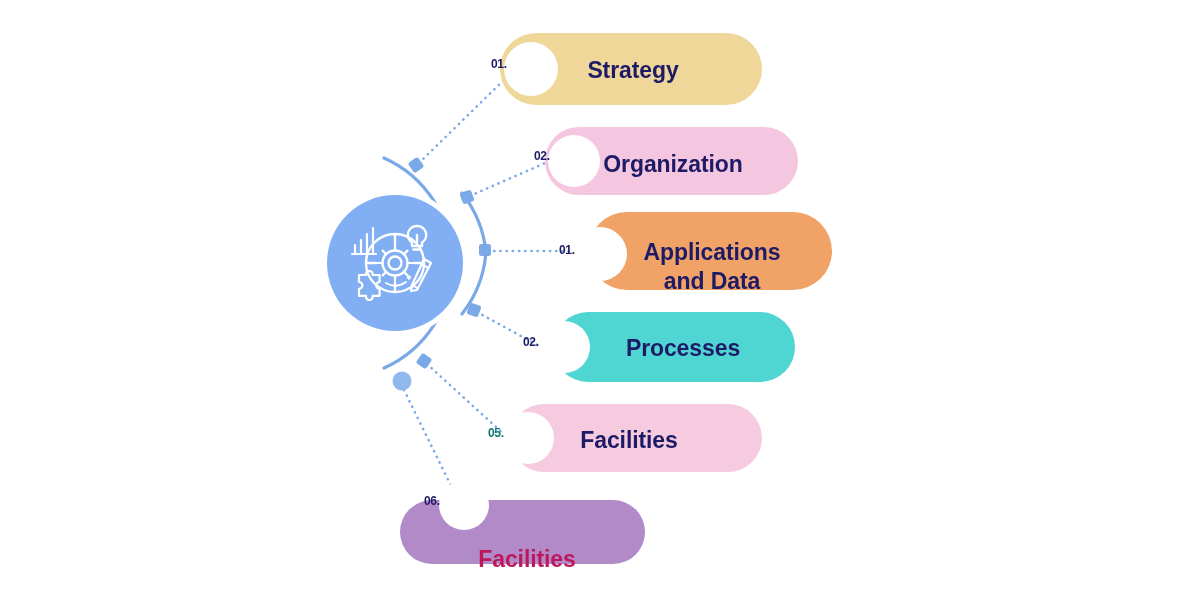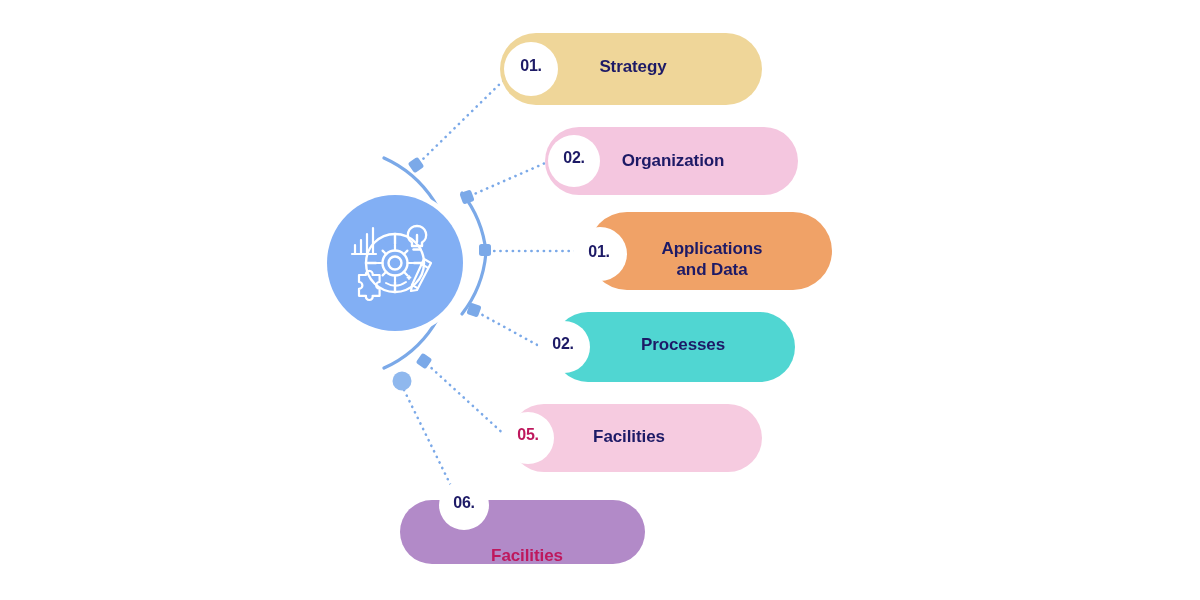--- a/index.html
+++ b/index.html
@@ -47,38 +47,37 @@
   .pill {
     position: absolute;
     border-radius: 999px;
     display: flex;
     align-items: center;
   }
   .pill-label {
     position: absolute;
     color: #1d1a66;
     font-weight: bold;
-    font-size: 17px;
+    font-size: 23px;
     line-height: 1.25;
     text-align: center;
     letter-spacing: -0.1px;
     white-space: pre-line;
   }
   .notch {
     position: absolute;
     border-radius: 50%;
     background: #ffffff;
   }
   .num {
     position: absolute;
     color: #1d1a66;
     font-weight: bold;
-    font-size: 16px;
+    font-size: 12px;
     letter-spacing: -0.3px;
-    text-align: center;
     white-space: nowrap;
   }
 </style>
 </head>
 <body>
 
 <div id="stage">
 
   <svg id="connectors" viewBox="0 0 1200 600" xmlns="http://www.w3.org/2000/svg">
 
@@ -166,21 +165,21 @@
       <div class="notch" style="left: 573px; top: 227px; width: 54px; height: 54px; background: rgb(255, 255, 255);"></div>
       <div class="num" style="left: 559px; top: 243px; width: 80px; color: rgb(29, 26, 102);">01.</div>
       <div class="pill-label" style="left: 602px; top: 231px; width: 220px; color: rgb(29, 26, 102); margin-top: 7px;">Applications
 and Data</div>
       <div class="pill" style="left: 553px; top: 312px; width: 242px; height: 70px; background: rgb(80, 214, 210);"></div>
       <div class="notch" style="left: 538px; top: 321px; width: 52px; height: 52px; background: rgb(255, 255, 255);"></div>
       <div class="num" style="left: 523px; top: 335px; width: 80px; color: rgb(29, 26, 102);">02.</div>
       <div class="pill-label" style="left: 573px; top: 334px; width: 220px; color: rgb(29, 26, 102);">Processes</div>
       <div class="pill" style="left: 510px; top: 404px; width: 252px; height: 68px; background: rgb(246, 203, 224);"></div>
       <div class="notch" style="left: 502px; top: 412px; width: 52px; height: 52px; background: rgb(255, 255, 255);"></div>
-      <div class="num" style="left: 488px; top: 426px; width: 80px; color: #be185d;">05.</div>
+      <div class="num" style="left: 488px; top: 426px; width: 80px; color: #0f766e;">05.</div>
       <div class="pill-label" style="left: 519px; top: 426px; width: 220px; color: rgb(29, 26, 102);">Facilities</div>
       <div class="pill" style="left: 400px; top: 500px; width: 245px; height: 64px; background: rgb(178, 138, 200);"></div>
       <div class="notch" style="left: 439px; top: 480px; width: 50px; height: 50px; background: rgb(255, 255, 255);"></div>
       <div class="num" style="left: 424px; top: 494px; width: 80px; color: rgb(29, 26, 102);">06.</div>
       <div class="pill-label" style="left: 417px; top: 517px; width: 220px; color: #be185d; margin-top: 28px;">Facilities</div>
     </div>
 
 </div>
 
 </body></html>

